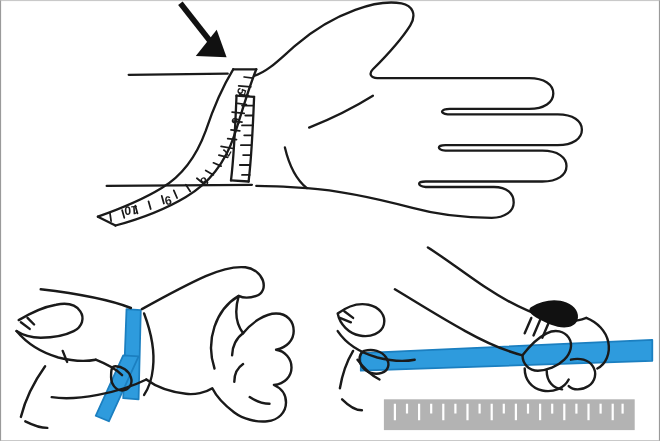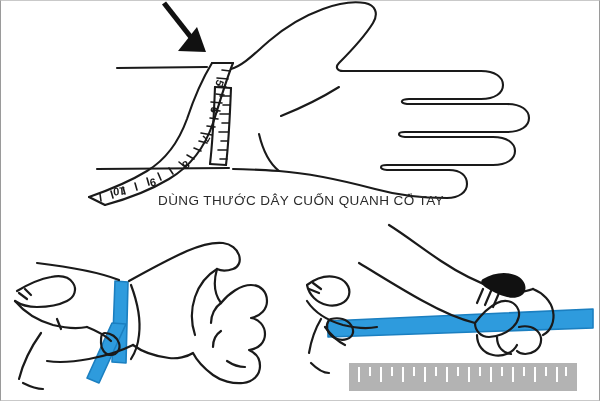--- a/index.html
+++ b/index.html
@@ -164,21 +164,20 @@
         <text x="124" y="186" transform="rotate(176 124 186)">10</text>
       </g>
 
       <g>
         <path d="M163,2 L196,44" stroke="#111111" stroke-width="5.2" stroke-linecap="butt" fill="none"></path>
         <path d="M177,50 L205,51 L196,26 Z" fill="#111111"></path>
       </g>
     </svg>
   </div>
 
-  <div id="caption">DÙNG THƯỚC DÂY CUỐN QUANH CỔ TAY</div>
 
   <div class="panel" id="panel-bottom-left">
     <svg viewBox="0 0 300 179" xmlns="http://www.w3.org/2000/svg">
 
       <g>
 
         <path d="M114,58 L127,59 L125,140 L111,139 Z" fill="#2e9bdd" stroke="#1b7fc0" stroke-width="1.6" stroke-linejoin="round"></path>
 
         <path d="M111,100 L125,101 L98,160 L86,155 Z" fill="#2e9bdd" stroke="#1b7fc0" stroke-width="1.6" stroke-linejoin="round"></path>
       </g>

